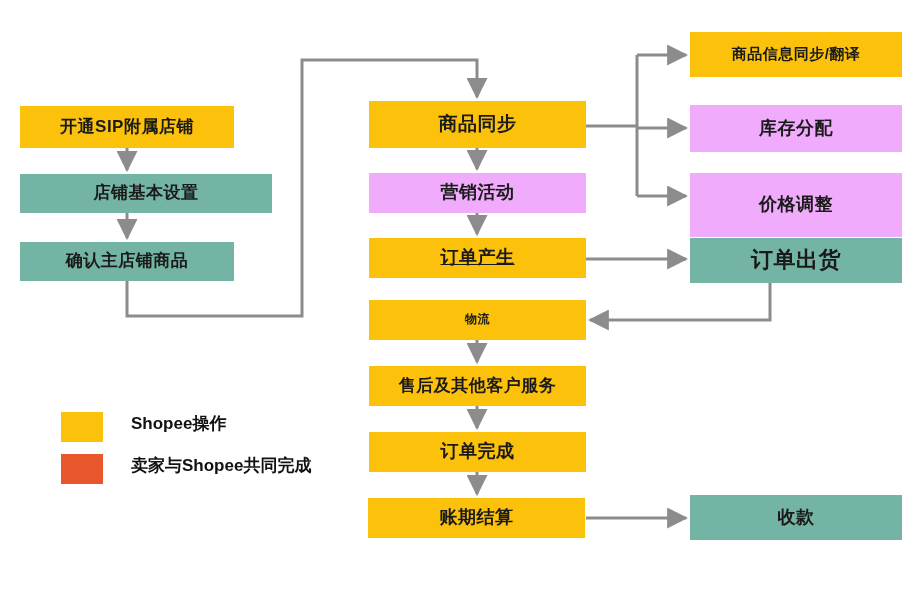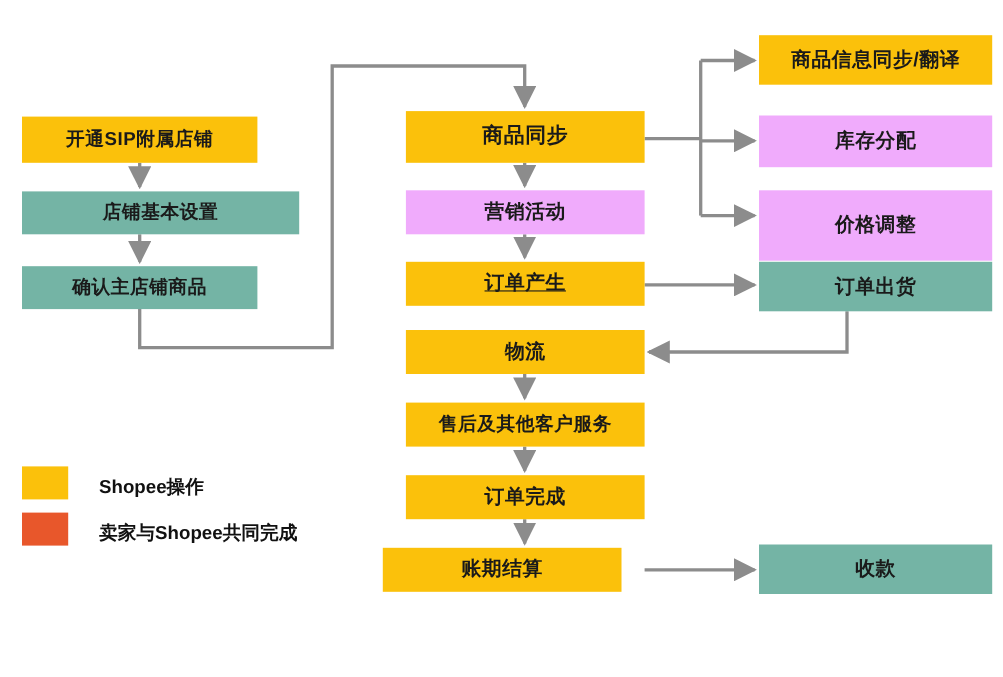--- a/index.html
+++ b/index.html
@@ -44,22 +44,23 @@
   .node.seller   { background: #74B4A5; }
 
   .legend {
     position: absolute;
     left: 20px;
     top: 412px;
     z-index: 3;
   }
   .legend-row {
     display: flex;
-    align-items: flex-end;
+    align-items: flex-start;
     height: 42px;
+    margin-left: 41px;
   }
   .legend-swatch {
     width: 42px;
     height: 30px;
     flex: 0 0 auto;
   }
   .legend-swatch.shopee { background: #FBC10B; }
   .legend-swatch.shared { background: #E8572B; }
   .legend-swatch.seller { background: #74B4A5; }
   .legend-label {
@@ -120,42 +121,42 @@
       </div>
       <div class="node shopee" style="left: 369px; top: 101px; width: 217px; height: 47px; font-size: 19px;">
         <span>商品同步</span>
       </div>
       <div class="node shared" style="left: 369px; top: 173px; width: 217px; height: 40px; font-size: 18px;">
         <span>营销活动</span>
       </div>
       <div class="node shopee" style="left: 369px; top: 238px; width: 217px; height: 40px; font-size: 18px; text-decoration: underline;">
         <span>订单产生</span>
       </div>
-      <div class="node shopee" style="left: 369px; top: 300px; width: 217px; height: 40px; font-size: 18px;">
+      <div class="node shopee" style="left: 369px; top: 300px; width: 217px; height: 40px; font-size: 12px;">
         <span>物流</span>
       </div>
       <div class="node shopee" style="left: 369px; top: 366px; width: 217px; height: 40px; font-size: 17px; align-items: center;">
         <span>售后及其他客户服务</span>
       </div>
       <div class="node shopee" style="left: 369px; top: 432px; width: 217px; height: 40px; font-size: 18px;">
         <span>订单完成</span>
       </div>
-      <div class="node shopee" style="left: 348px; top: 498px; width: 217px; height: 40px; font-size: 18px;">
+      <div class="node shopee" style="left: 368px; top: 498px; width: 217px; height: 40px; font-size: 18px;">
         <span>账期结算</span>
       </div>
-      <div class="node shopee" style="left: 690px; top: 32px; width: 212px; height: 45px; font-size: 18px;">
+      <div class="node shopee" style="left: 690px; top: 32px; width: 212px; height: 45px; font-size: 15px;">
         <span>商品信息同步/翻译</span>
       </div>
       <div class="node shared" style="left: 690px; top: 105px; width: 212px; height: 47px; font-size: 18px;">
         <span>库存分配</span>
       </div>
       <div class="node shared" style="left: 690px; top: 173px; width: 212px; height: 64px; font-size: 18px; align-items: center;">
         <span>价格调整</span>
       </div>
-      <div class="node seller" style="left: 690px; top: 238px; width: 212px; height: 45px; font-size: 18px;">
+      <div class="node seller" style="left: 690px; top: 238px; width: 212px; height: 45px; font-size: 22px;">
         <span>订单出货</span>
       </div>
       <div class="node seller" style="left: 690px; top: 495px; width: 212px; height: 45px; font-size: 18px;">
         <span>收款</span>
       </div>
     </div>
 
   <div class="legend">
     <div class="legend-row">
       <span class="legend-swatch shopee"></span>

